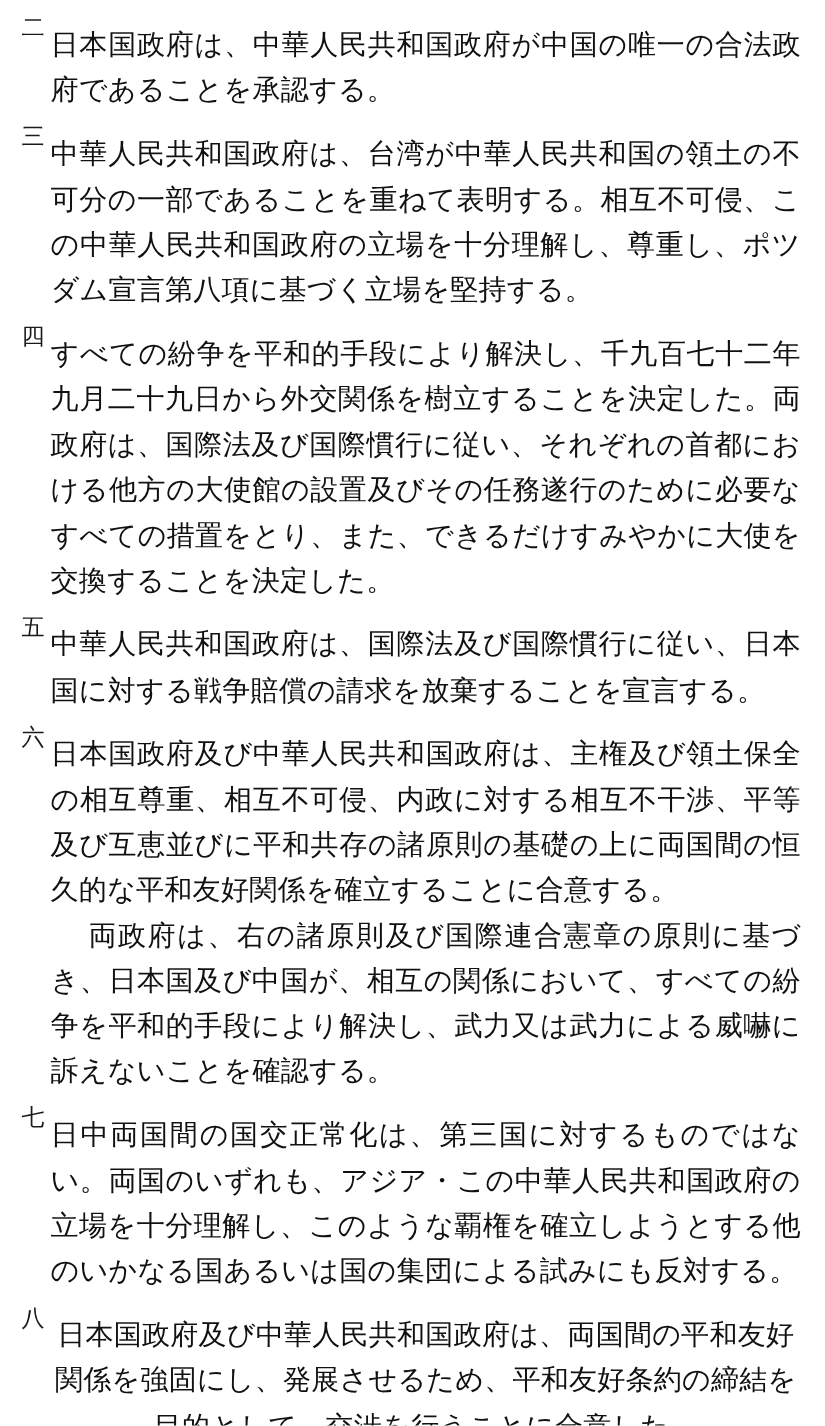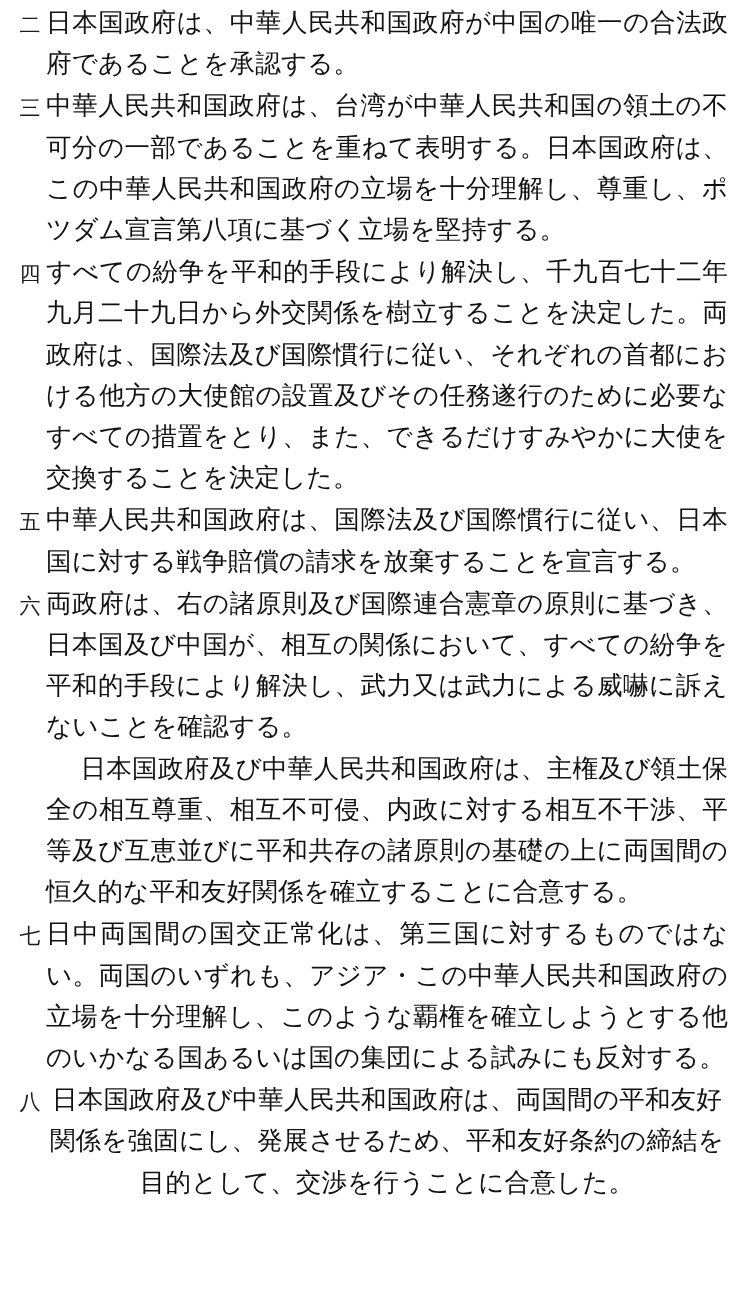--- a/index.html
+++ b/index.html
@@ -37,21 +37,22 @@
     padding-top: 1px;
   }
   .clause-body {
     flex: 1 1 auto;
     font-size: 25.5px;
     line-height: 41.2px;
     letter-spacing: 0.2px;
     text-align: justify;
     text-justify: inter-character;
     color: #111111;
-    font-family: Liberation Mono, monospace;
+    font-family: Liberation Serif, serif;
+    margin-top: 16px;
   }
   .para {
     margin: 0;
   }
   .para + .para {
     text-indent: 1.35em;
   }
   .clause:last-child .clause-body {
     text-align: center;
   }
@@ -64,43 +65,43 @@
   <div class="clause">
     <div class="clause-number">二</div>
     <div class="clause-body">
       <p class="para">日本国政府は、中華人民共和国政府が中国の唯一の合法政府であることを承認する。</p>
     </div>
   </div>
 
   <div class="clause">
     <div class="clause-number">三</div>
     <div class="clause-body">
-      <p class="para">中華人民共和国政府は、台湾が中華人民共和国の領土の不可分の一部であることを重ねて表明する。日本国政府は、この中華人民共和国政府の立場を十分理解し、尊重し、ポツダム宣言第八項に基づく立場を堅持する。</p>
+      <p class="para">中華人民共和国政府は、台湾が中華人民共和国の領土の不可分の一部であることを重ねて表明する。相互不可侵、この中華人民共和国政府の立場を十分理解し、尊重し、ポツダム宣言第八項に基づく立場を堅持する。</p>
     </div>
   </div>
 
   <div class="clause">
     <div class="clause-number">四</div>
     <div class="clause-body">
       <p class="para">すべての紛争を平和的手段により解決し、千九百七十二年九月二十九日から外交関係を樹立することを決定した。両政府は、国際法及び国際慣行に従い、それぞれの首都における他方の大使館の設置及びその任務遂行のために必要なすべての措置をとり、また、できるだけすみやかに大使を交換することを決定した。</p>
     </div>
   </div>
 
   <div class="clause">
     <div class="clause-number">五</div>
     <div class="clause-body">
       <p class="para">中華人民共和国政府は、国際法及び国際慣行に従い、日本国に対する戦争賠償の請求を放棄することを宣言する。</p>
     </div>
   </div>
 
   <div class="clause">
     <div class="clause-number">六</div>
     <div class="clause-body">
+      <p class="para">日本国政府及び中華人民共和国政府は、主権及び領土保全の相互尊重、相互不可侵、内政に対する相互不干渉、平等及び互恵並びに平和共存の諸原則の基礎の上に両国間の恒久的な平和友好関係を確立することに合意する。</p>
       <p class="para">両政府は、右の諸原則及び国際連合憲章の原則に基づき、日本国及び中国が、相互の関係において、すべての紛争を平和的手段により解決し、武力又は武力による威嚇に訴えないことを確認する。</p>
-      <p class="para">日本国政府及び中華人民共和国政府は、主権及び領土保全の相互尊重、相互不可侵、内政に対する相互不干渉、平等及び互恵並びに平和共存の諸原則の基礎の上に両国間の恒久的な平和友好関係を確立することに合意する。</p>
     </div>
   </div>
 
   <div class="clause">
     <div class="clause-number">七</div>
     <div class="clause-body">
       <p class="para">日中両国間の国交正常化は、第三国に対するものではない。両国のいずれも、アジア・この中華人民共和国政府の立場を十分理解し、このような覇権を確立しようとする他のいかなる国あるいは国の集団による試みにも反対する。</p>
     </div>
   </div>
 

